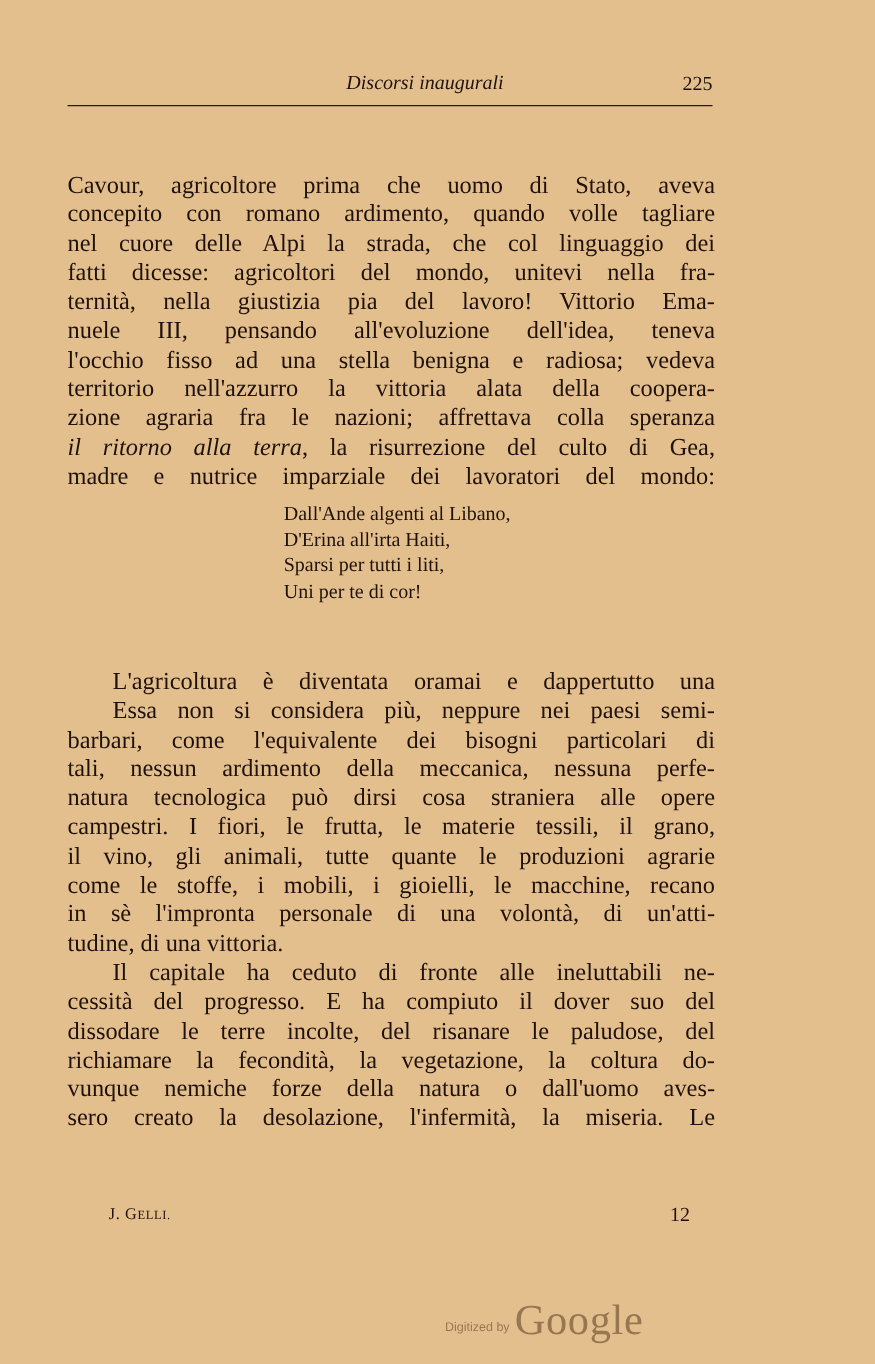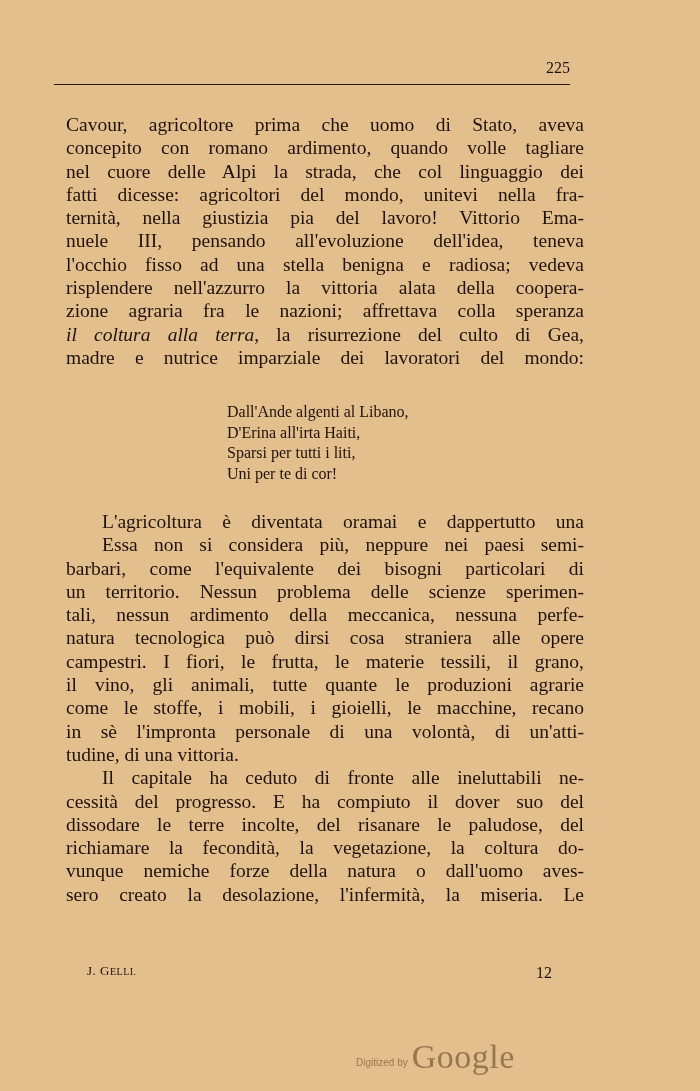--- a/index.html
+++ b/index.html
@@ -45,24 +45,25 @@
   .head-rule {
     position: absolute;
     top: 84px;
     left: 54px;
     width: 516px;
     height: 0;
     border-top: 1.5px solid #2c1a10;
   }
   .body-text {
     position: absolute;
-    left: 66px;
+    left: 54px;
     width: 518px;
     font-size: 19.5px;
     line-height: 23.3px;
+    margin-top: 24px;
   }
   .line {
     display: block;
     white-space: nowrap;
     text-align: justify;
     text-align-last: justify;
   }
   .line.last {
     text-align-last: left;
   }
@@ -112,51 +113,51 @@
     font-size: 34px;
     letter-spacing: 0.5px;
   }
 </style>
 </head>
 <body>
 
 <div class="page">
 
   <div class="running-head">
+    <span class="running-title">Discorsi inaugurali</span>
     <span class="page-number">225</span>
   </div>
   <div class="head-rule"></div>
 
   <div class="body-text block1">
     <span class="line">Cavour, agricoltore prima che uomo di Stato, aveva</span>
     <span class="line">concepito con romano ardimento, quando volle tagliare</span>
     <span class="line">nel cuore delle Alpi la strada, che col linguaggio dei</span>
     <span class="line">fatti dicesse: agricoltori del mondo, unitevi nella fra-</span>
     <span class="line">ternità, nella giustizia pia del lavoro! Vittorio Ema-</span>
     <span class="line">nuele III, pensando all'evoluzione dell'idea, teneva</span>
     <span class="line">l'occhio fisso ad una stella benigna e radiosa; vedeva</span>
-    <span class="line">risplendere nell'azzurro la vittoria alata della coopera-</span>
+    <span class="line">territorio nell'azzurro la vittoria alata della coopera-</span>
     <span class="line">zione agraria fra le nazioni; affrettava colla speranza</span>
-    <span class="line"><em class="ital">il coltura alla terra</em><span>, la risurrezione del culto di Gea,</span></span>
+    <span class="line"><em class="ital">il ritorno alla terra</em><span>, la risurrezione del culto di Gea,</span></span>
     <span class="line">madre e nutrice imparziale dei lavoratori del mondo:</span>
   </div>
 
   <div class="verse">
     <span class="vline">Dall'Ande algenti al Libano,</span>
     <span class="vline">D'Erina all'irta Haiti,</span>
     <span class="vline">Sparsi per tutti i liti,</span>
     <span class="vline">Uni per te di cor!</span>
   </div>
 
   <div class="body-text block2">
     <span class="line indent">L'agricoltura è diventata oramai e dappertutto una</span>
 
     <span class="line indent">Essa non si considera più, neppure nei paesi semi-</span>
     <span class="line">barbari, come l'equivalente dei bisogni particolari di</span>
-    <span class="line">un territorio. Nessun problema delle scienze sperimen-</span>
     <span class="line">tali, nessun ardimento della meccanica, nessuna perfe-</span>
     <span class="line">natura tecnologica può dirsi cosa straniera alle opere</span>
     <span class="line">campestri. I fiori, le frutta, le materie tessili, il grano,</span>
     <span class="line">il vino, gli animali, tutte quante le produzioni agrarie</span>
     <span class="line">come le stoffe, i mobili, i gioielli, le macchine, recano</span>
     <span class="line">in sè l'impronta personale di una volontà, di un'atti-</span>
     <span class="line last">tudine, di una vittoria.</span>
 
     <span class="line indent">Il capitale ha ceduto di fronte alle ineluttabili ne-</span>
     <span class="line">cessità del progresso. E ha compiuto il dover suo del</span>

